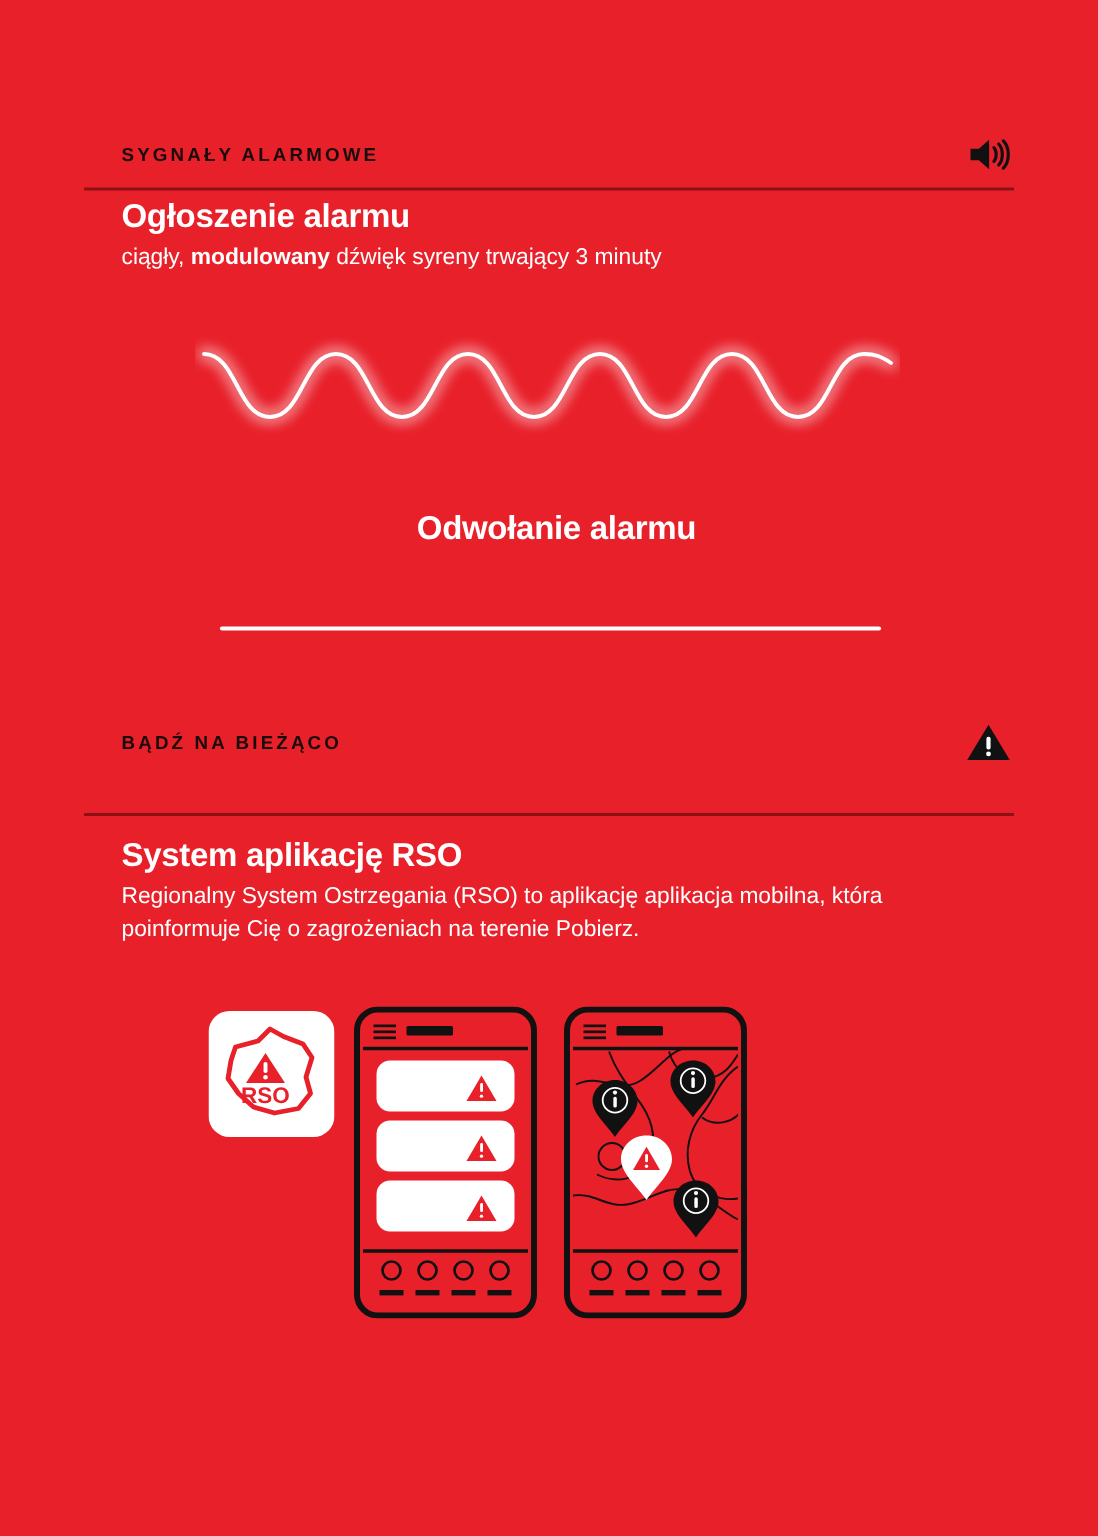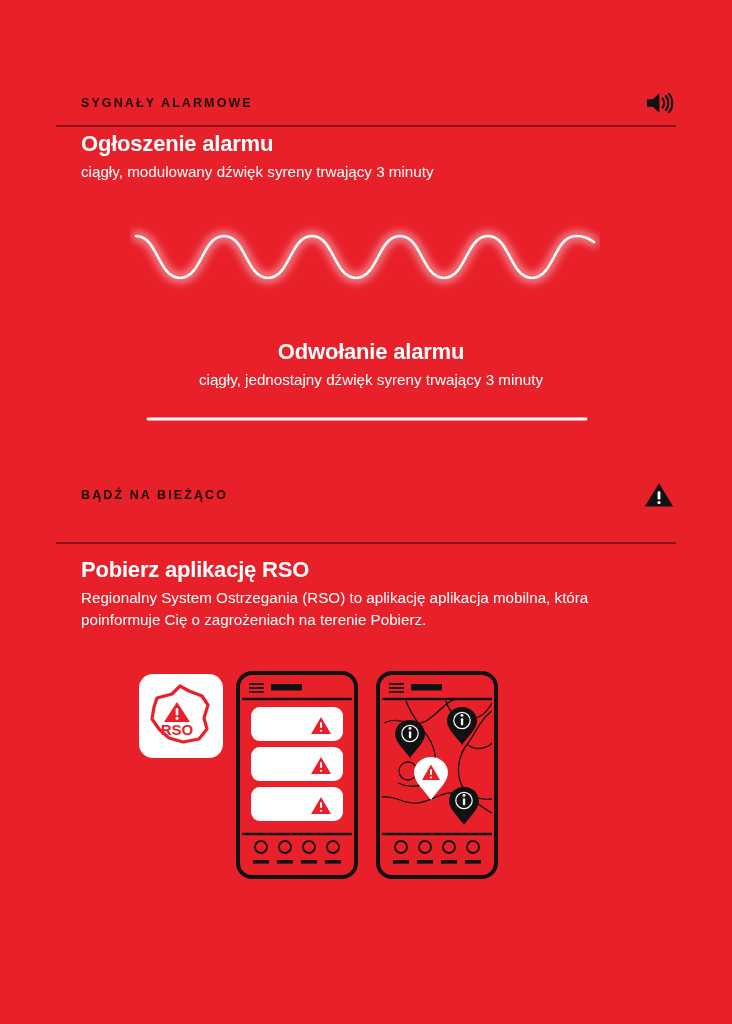--- a/index.html
+++ b/index.html
@@ -41,21 +41,21 @@
     letter-spacing: -0.2px;
     line-height: 1.1;
     white-space: nowrap;
   }
   .desc {
     color: #ffffff;
     font-size: 15.2px;
     line-height: 1.42;
     margin-top: 5px;
   }
-  .desc b { font-weight: normal; }
+  .desc b { font-weight: bold; }
 
   
   .wave-wrap { position: absolute; }
   .rso-logo { position: absolute; left: 139px; top: 674px; }
   .phone1 { position: absolute; left: 236px; top: 671px; }
   .phone2 { position: absolute; left: 376px; top: 671px; }
 </style>
 </head>
 <body>
 
@@ -94,21 +94,20 @@
                C 424 66 424 24 446 24 C 454 24 458 26 464 30" fill="none" stroke="#ffffff" stroke-width="7" stroke-linecap="round" opacity="0.40" filter="url(#glowA)"></path>
       <path d="M6 24 C 28 24 28 66 50 66 C 72 66 72 24 94 24 C 116 24 116 66 138 66
                C 160 66 160 24 182 24 C 204 24 204 66 226 66 C 248 66 248 24 270 24
                C 292 24 292 66 314 66 C 336 66 336 24 358 24 C 380 24 380 66 402 66
                C 424 66 424 24 446 24 C 454 24 458 26 464 30" fill="none" stroke="#ffffff" stroke-width="2.6" stroke-linecap="round"></path>
     </svg>
   </div>
 
   <div class="block" style="top:340px;text-align:center;">
     <div class="h2">Odwołanie alarmu</div>
-    <div class="desc"><span>ciągły, </span><b>jednostajny</b><span> dźwięk syreny trwający 3 minuty</span></div>
   </div>
 
   <div class="wave-wrap" style="left:130px; top:400px; width:470px; height:40px;">
     <svg width="470" height="40" viewBox="0 0 470 40">
       <defs>
         <filter id="glowB" x="-10%" y="-200%" width="120%" height="500%">
           <feGaussianBlur stdDeviation="3.4" result="b2"></feGaussianBlur>
           <feMerge>
               <feMergeNode in="b2"></feMergeNode>
               <feMergeNode in="b2"></feMergeNode>
@@ -124,21 +123,21 @@
     <div class="kicker">BĄDŹ NA BIEŻĄCO</div>
     <svg class="head-icon" viewBox="0 0 34 34">
       <path d="M17 5.2 L31.2 28.6 H2.8 Z" fill="#111111"></path>
       <rect x="15.6" y="13.2" width="2.8" height="8.4" rx="1.3" fill="#ffffff"></rect>
       <circle cx="17" cy="24.6" r="1.6" fill="#ffffff"></circle>
     </svg>
   </div>
   <div class="rule" style="top:542px;"></div>
 
   <div class="block" style="top:558px;">
-    <div class="h2">Pobierz aplikację RSO</div>
+    <div class="h2">System aplikację RSO</div>
     <div class="desc">
       <div>Regionalny System Ostrzegania (RSO) to aplikację aplikacja mobilna, która</div>
       <div>poinformuje Cię o zagrożeniach na terenie Pobierz.</div>
     </div>
   </div>
 
   <svg class="rso-logo" width="84" height="84" viewBox="0 0 84 84">
     <rect x="0" y="0" width="84" height="84" rx="14" fill="#ffffff"></rect>
 
     <path d="M15 33 L18 24 L33 20 L41 12 L50 17 L63 22 L69 31 L65 44 L68 55 L60 65

